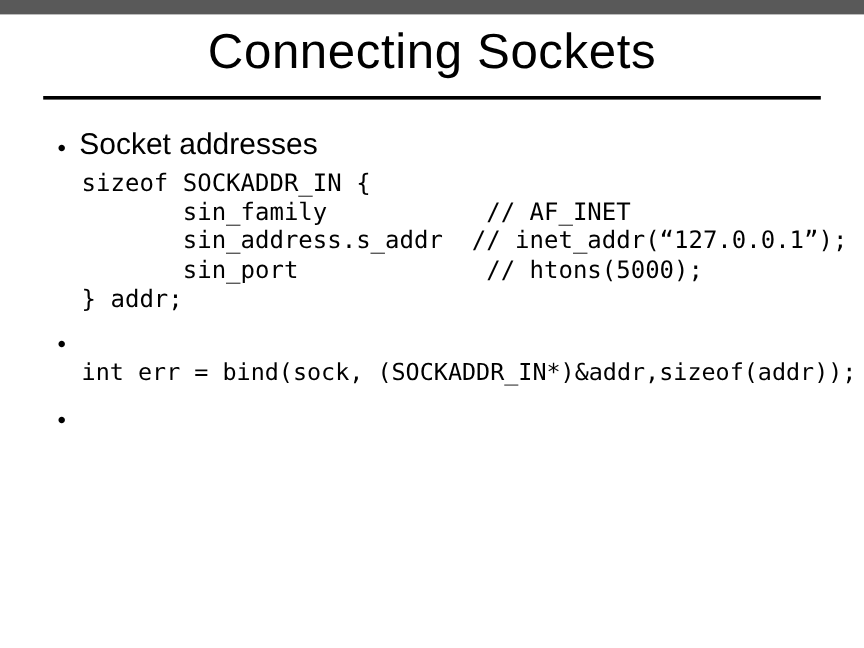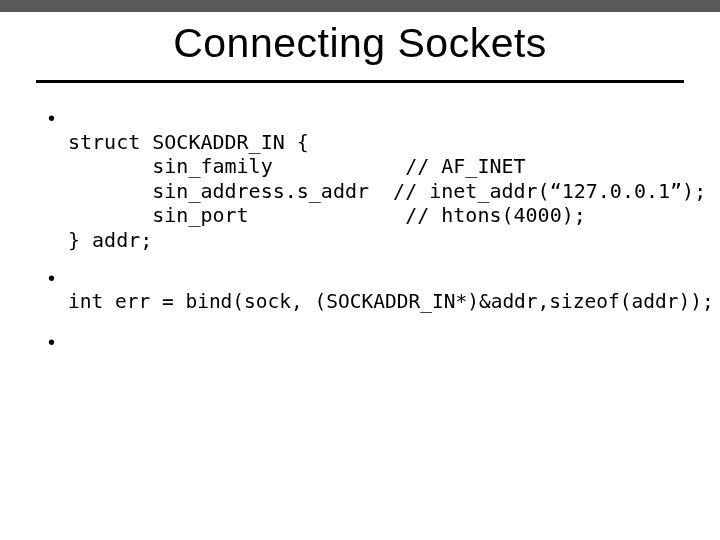--- a/index.html
+++ b/index.html
@@ -86,26 +86,27 @@
 
   <div class="topbar"></div>
 
   <div class="title">Connecting Sockets</div>
   <div class="title-rule"></div>
 
   <div class="body">
 
     <div class="bullet">
       <div class="dot">•</div>
+      <div class="txt">Socket addresses</div>
     </div>
 
-    <div class="code"><span>struct SOCKADDR_IN {</span>
+    <div class="code"><span>sizeof SOCKADDR_IN {</span>
 <span><span>       sin_family</span>         <span>  // AF_INET</span></span>
 <span><span>       sin_address.s_addr</span><span>  // inet_addr(“127.0.0.1”);</span></span>
-<span><span>       sin_port</span>           <span>  // htons(4000);</span></span>
+<span><span>       sin_port</span>           <span>  // htons(5000);</span></span>
 <span>} addr;</span></div>
 
     <div class="bullet">
       <div class="dot">•</div>
     </div>
 
     <div class="code2"><span>int err = bind(sock, (SOCKADDR_IN*)&amp;addr,sizeof(addr));</span></div>
 
     <div class="bullet">
       <div class="dot">•</div>

